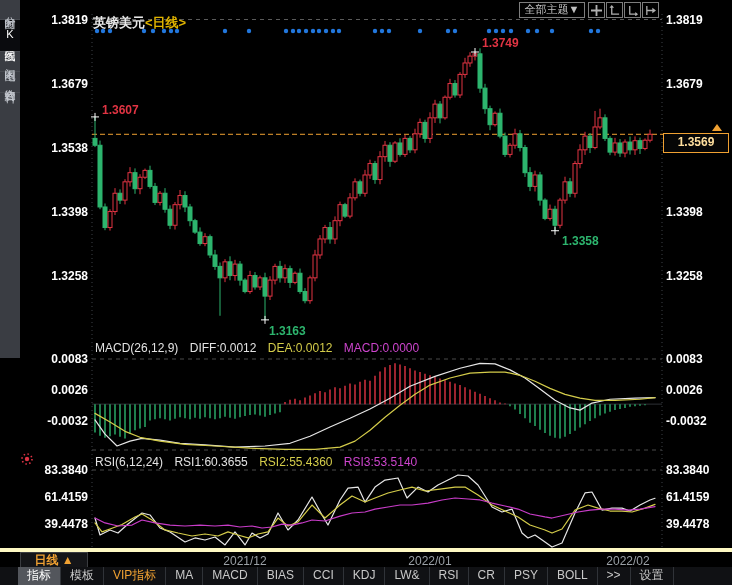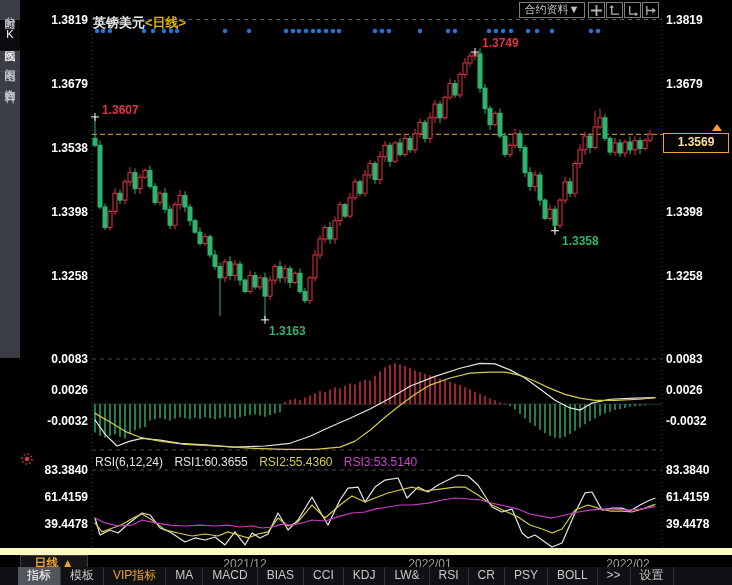--- a/index.html
+++ b/index.html
@@ -31,21 +31,21 @@
   .ph-m{color:#cc44cc;}
   
   .price-tag{position:absolute;left:663px;top:133px;width:64px;height:18px;border:1px solid #f0a132;
              background:#060606;color:#ffdf9e;font-size:12px;font-weight:bold;text-align:center;line-height:17px;}
   .tag-arrow{position:absolute;left:712px;top:124px;width:0;height:0;
              border-left:5px solid transparent;border-right:5px solid transparent;border-bottom:7px solid #f0a132;}
   
   .rsi-gear{position:absolute;left:20px;top:452px;width:14px;height:14px;}
   
   .time-axis{position:absolute;left:0;top:548px;width:732px;height:18px;background:#000;
-             border-top:7px solid #fef9c3;border-bottom:1px solid #35373c;}
+             border-top:4px solid #fef9c3;border-bottom:1px solid #35373c;}
   .period-box{position:absolute;left:20px;top:0px;width:66px;height:16px;border:1px solid #3a3c40;
               background:#141518;color:#f0a132;font-weight:bold;font-size:12px;text-align:center;
               line-height:15px;cursor:pointer;}
   .month{position:absolute;top:2px;transform:translateX(-50%);color:#9aa0a6;font-weight:normal;font-size:12px;}
   
   .toolbar{position:absolute;left:0;top:567px;width:732px;height:30px;background:#101114;
            display:flex;padding-left:18px;box-sizing:border-box;}
   .tab{height:18px;line-height:17px;padding:0 9px;font-size:12px;color:#c8c8c8;
        border-right:1px solid #303338;cursor:pointer;white-space:nowrap;}
   .tab.selected{background:#53565c;color:#fff;}
@@ -481,21 +481,21 @@
   <aside class="sidebar">
     <div class="sb-item">分时图</div>
     <div class="sb-item selected">K线图</div>
     <div class="sb-item">闪电图</div>
     <div class="sb-item">合约资料</div>
   </aside>
 
   <div class="title">
     <span>英镑美元</span><span class="period">&lt;日线&gt;</span>
   </div>
-  <div class="theme-btn">合约资料▼</div>
+  <div class="theme-btn">全部主题▼</div>
   <div class="icon-btn" style="left:588px">
     <svg width="11" height="11" viewBox="0 0 12 12">
         <path d="M6 0v12M0 6h12" stroke="#b0b0b0" stroke-width="2" fill="none"></path>
       </svg>
   </div>
   <div class="icon-btn" style="left:606px">
     <svg width="11" height="11" viewBox="0 0 12 12">
         <path d="M3 1v9h8" stroke="#b0b0b0" stroke-width="1.4" fill="none"></path>
         <path d="M3 0l-2.5 3h5z" fill="#b0b0b0"></path>
       </svg>
@@ -506,20 +506,26 @@
         <path d="M12 10l-3-2.5v5z" fill="#b0b0b0"></path>
       </svg>
   </div>
   <div class="icon-btn" style="left:642px">
     <svg width="11" height="11" viewBox="0 0 12 12">
         <path d="M2 1v10M2 6h7" stroke="#b0b0b0" stroke-width="1.4" fill="none"></path>
         <path d="M12 6l-4-3v6z" fill="#b0b0b0"></path>
       </svg>
   </div>
 
+  <div class="panel-header" style="top:341px">
+    <span class="ph-w">MACD(26,12,9)</span>
+    <span class="ph-w">DIFF:0.0012</span>
+    <span class="ph-y">DEA:0.0012</span>
+    <span class="ph-m">MACD:0.0000</span>
+  </div>
 
   <div class="panel-header" style="top:455px">
     <span class="ph-w">RSI(6,12,24)</span>
     <span class="ph-w">RSI1:60.3655</span>
     <span class="ph-y">RSI2:55.4360</span>
     <span class="ph-m">RSI3:53.5140</span>
   </div>
 
   <div class="rsi-gear">
     <svg width="14" height="14" viewBox="0 0 14 14">

